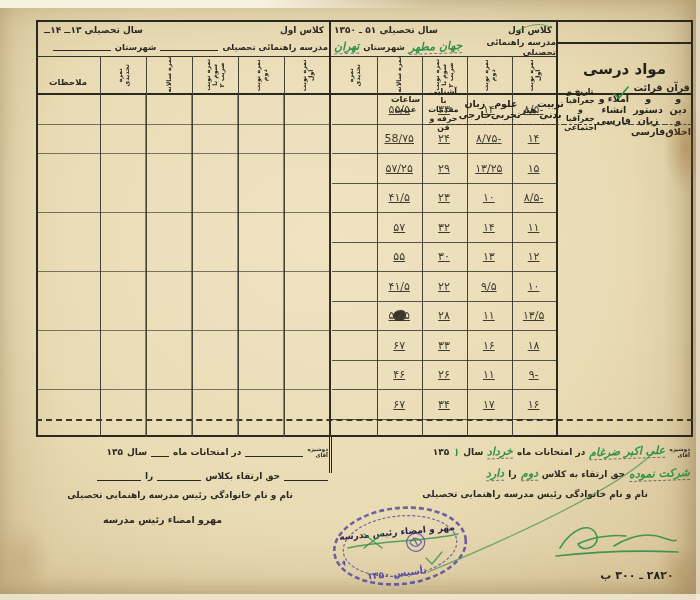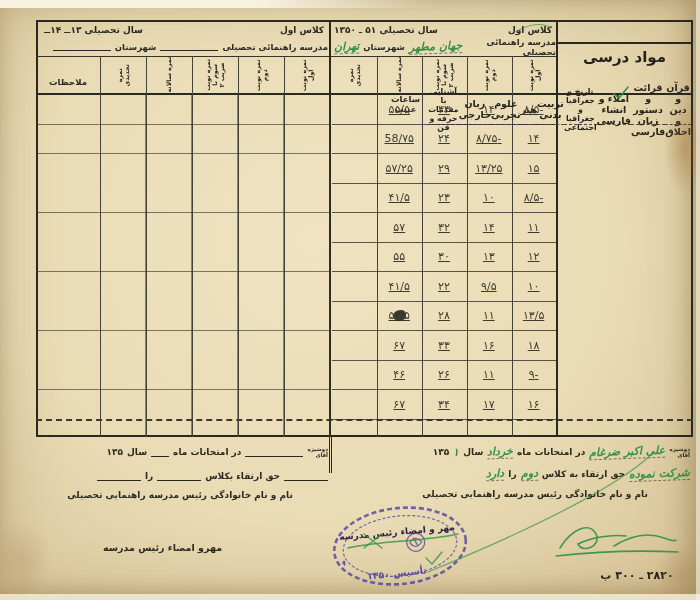--- a/index.html
+++ b/index.html
@@ -34,21 +34,21 @@
   .h1 { position:absolute; display:flex; justify-content:space-between; align-items:center;
         font-size:9px; font-weight:bold; color:#2b2a22; height:14px; }
   .h1R { left:334px; top:23px; width:218px; }
   .h1L { left:44px;  top:23px; width:280px; }
   .h2 { position:absolute; display:flex; align-items:center; gap:4px;
         font-size:8.5px; font-weight:bold; color:#2b2a22; height:15px; }
   .h2R { left:334px; top:39px; width:222px; }
   .h2L { left:44px;  top:39px; width:284px; }
   .blank { display:inline-block; width:44px; height:9px; border-bottom:1px solid #2a2920; }
   .blank.w60 { width:58px; }
-  .subjbox { position:absolute; left:556px; top:30px; width:137px; height:53px;
+  .subjbox { position:absolute; left:556px; top:42px; width:137px; height:53px;
         display:flex; align-items:center; justify-content:center;
         font-size:15px; font-weight:bold; color:#23221c; letter-spacing:1px; }
 
   
   .hdr { position:absolute; top:56px; height:38px; display:flex; }
   .hdrR { left:332px; width:224px; }
   .hdrL { left:100px; width:230px; }
   .hc { flex:1 1 0; display:flex; align-items:center; justify-content:center; overflow:visible; }
   .rt { display:block; width:36px; transform:rotate(-90deg); font-size:6.3px; font-weight:bold;
         text-align:center; line-height:1.15; color:#2b2a22; white-space:normal; }
@@ -83,21 +83,21 @@
   
   .frow { position:absolute; display:flex; align-items:center; gap:4px;
         font-size:9px; font-weight:bold; color:#2b2a22; height:16px; }
   .fAR { left:334px; top:444px; width:356px; }
   .fBR { left:334px; top:466px; width:356px; }
   .fAL { left:40px; top:444px; width:288px; }
   .fBL { left:40px; top:468px; width:288px; }
   .fC  { position:absolute; text-align:center; font-size:9px; font-weight:bold; color:#2b2a22; }
   .fCR { left:415px; top:489px; width:240px; }
   .fCL { left:50px;  top:490px; width:260px; }
-  .fDL { position:absolute; left:75px; top:542px; width:175px; text-align:center;
+  .fDL { position:absolute; left:75px; top:514px; width:175px; text-align:center;
         font-size:9.5px; font-weight:bold; color:#2b2a22; }
   .stack { display:inline-flex; flex-direction:column; font-size:5.5px; line-height:1.1;
         font-weight:bold; color:#2b2a22; }
   .g { display:inline-block; color:#2f9147; font-size:11px; font-style:italic;
         transform:rotate(-2deg); white-space:nowrap; }
   .g.u { border-bottom:1px dashed rgba(42,41,32,.55); }
   .fdiv { position:absolute; left:329px; top:437px; width:3px; height:36px;
         border-left:1px solid #2a2920; border-right:1px solid #2a2920; }
   .sealR { position:absolute; left:336px; top:527px; width:122px; text-align:center;
         font-size:9px; font-weight:bold; color:#261f4a; transform:rotate(-5deg); z-index:6; }

